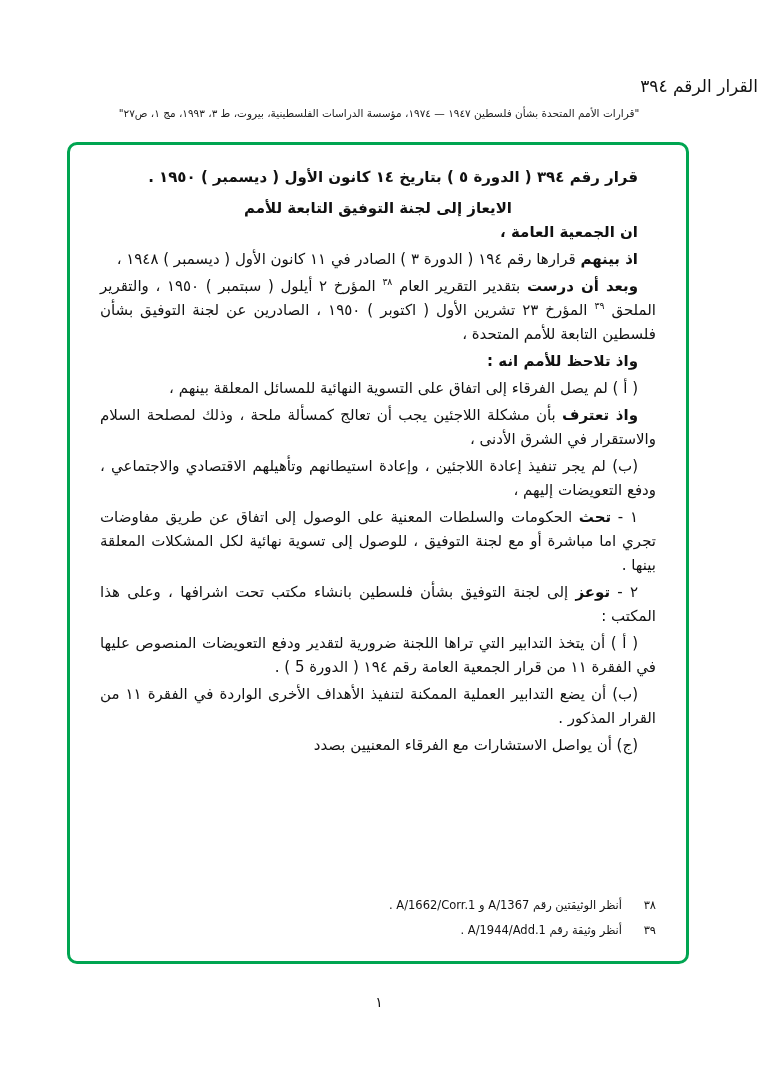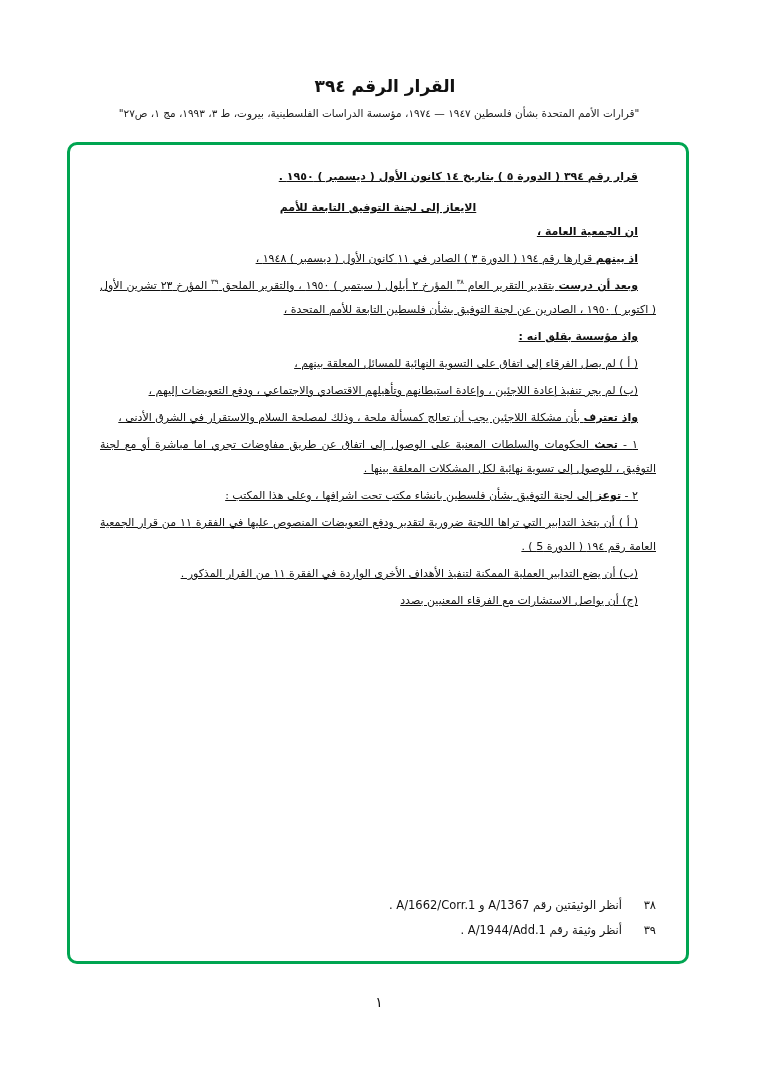--- a/index.html
+++ b/index.html
@@ -11,24 +11,24 @@
     color: #111;
   }
   .page {
     position: relative;
     width: 758px; height: 1078px;
     background: #ffffff;
     overflow: hidden;
   }
   .doc-title {
     position: absolute; top: 76px; left: 12px; right: 0;
-    text-align: center;
+    text-align: right;
     direction: rtl;
     font-size: 17px;
-    font-weight: bold;
+    font-weight: normal;
     letter-spacing: 0.5px;
   }
   .source-line {
     position: absolute; top: 107px; left: 0; right: 0;
     text-align: center;
     direction: rtl;
     font-size: 10.5px;
     color: #1a1a1a;
   }
   .green-box {
@@ -38,25 +38,24 @@
     border: 3px solid #00a551;
     border-radius: 10px;
     padding: 20px 30px 16px 30px;
     direction: rtl;
     display: flex;
     flex-direction: column;
     overflow: hidden;
     background: #ffffff;
   }
   .body-text {
-    font-size: 11px;
+    font-size: 15px;
     line-height: 24px;
     text-align: justify;
     direction: rtl;
-    text-decoration: underline;
   }
   .body-text p.para {
     text-indent: 18px;
     margin-bottom: 3px;
   }
   .body-text p.para.style-bold { font-weight: bold; }
   .body-text p.para.style-center {
     text-align: center;
     text-indent: 0;
     font-weight: bold;
@@ -102,24 +101,24 @@
   <div class="source-line">"قرارات الأمم المتحدة بشأن فلسطين ١٩٤٧ — ١٩٧٤، مؤسسة الدراسات الفلسطينية، بيروت، ط ٣، ١٩٩٣، مج ١، ص٢٧"</div>
 
   <div class="green-box" id="resolution-box" style="border-color: rgb(0, 165, 81);">
 
     <div class="body-text" id="paragraph-host">
         <p class="para style-bold"><span class="seg-bold">قرار رقم ٣٩٤ ( الدورة ٥ ) بتاريخ ١٤ كانون الأول ( ديسمبر ) ١٩٥٠ .</span></p>
         <p class="para style-center first-center"><span class="seg-bold">الايعاز إلى لجنة التوفيق التابعة للأمم</span></p>
         <p class="para style-body"><span class="seg-bold">ان الجمعية العامة ،</span></p>
         <p class="para style-body"><span class="seg-bold">اذ بينهم</span><span> قرارها رقم ١٩٤ ( الدورة ٣ ) الصادر في ١١ كانون الأول ( ديسمبر ) ١٩٤٨ ،</span></p>
         <p class="para style-body"><span class="seg-bold">وبعد أن درست</span><span> بتقدير التقرير العام </span><span class="seg-sup">٣٨</span><span> المؤرخ ٢ أيلول ( سبتمبر ) ١٩٥٠ ، والتقرير الملحق </span><span class="seg-sup">٣٩</span><span> المؤرخ ٢٣ تشرين الأول ( اكتوبر ) ١٩٥٠ ، الصادرين عن لجنة التوفيق بشأن فلسطين التابعة للأمم المتحدة ،</span></p>
-        <p class="para style-body"><span class="seg-bold">واذ مؤسسة بقلق انه :</span></p>
+        <p class="para style-body"><span class="seg-bold">واذ تلاحظ للأمم انه :</span></p>
         <p class="para style-body"><span>( أ ) لم يصل الفرقاء إلى اتفاق على التسوية النهائية للمسائل المعلقة بينهم ،</span></p>
+        <p class="para style-body"><span class="seg-bold">واذ تعترف</span><span> بأن مشكلة اللاجئين يجب أن تعالج كمسألة ملحة ، وذلك لمصلحة السلام والاستقرار في الشرق الأدنى ،</span></p>
         <p class="para style-body"><span>(ب) لم يجر تنفيذ إعادة اللاجئين ، وإعادة استيطانهم وتأهيلهم الاقتصادي والاجتماعي ، ودفع التعويضات إليهم ،</span></p>
-        <p class="para style-body"><span class="seg-bold">واذ تعترف</span><span> بأن مشكلة اللاجئين يجب أن تعالج كمسألة ملحة ، وذلك لمصلحة السلام والاستقرار في الشرق الأدنى ،</span></p>
         <p class="para style-body"><span>١ - </span><span class="seg-bold">تحث</span><span> الحكومات والسلطات المعنية على الوصول إلى اتفاق عن طريق مفاوضات تجري اما مباشرة أو مع لجنة التوفيق ، للوصول إلى تسوية نهائية لكل المشكلات المعلقة بينها .</span></p>
         <p class="para style-body"><span>٢ - </span><span class="seg-bold">توعز</span><span> إلى لجنة التوفيق بشأن فلسطين بانشاء مكتب تحت اشرافها ، وعلى هذا المكتب :</span></p>
         <p class="para style-body"><span>( أ ) أن يتخذ التدابير التي تراها اللجنة ضرورية لتقدير ودفع التعويضات المنصوص عليها في الفقرة ١١ من قرار الجمعية العامة رقم ١٩٤ ( الدورة 5 ) .</span></p>
         <p class="para style-body"><span>(ب) أن يضع التدابير العملية الممكنة لتنفيذ الأهداف الأخرى الواردة في الفقرة ١١ من القرار المذكور .</span></p>
         <p class="para style-body"><span>(ج) أن يواصل الاستشارات مع الفرقاء المعنيين بصدد</span></p>
       </div>
 
     <div class="footnotes" id="footnote-host">
         <div class="footnote-row">
           <span class="fn-num">٣٨</span>

